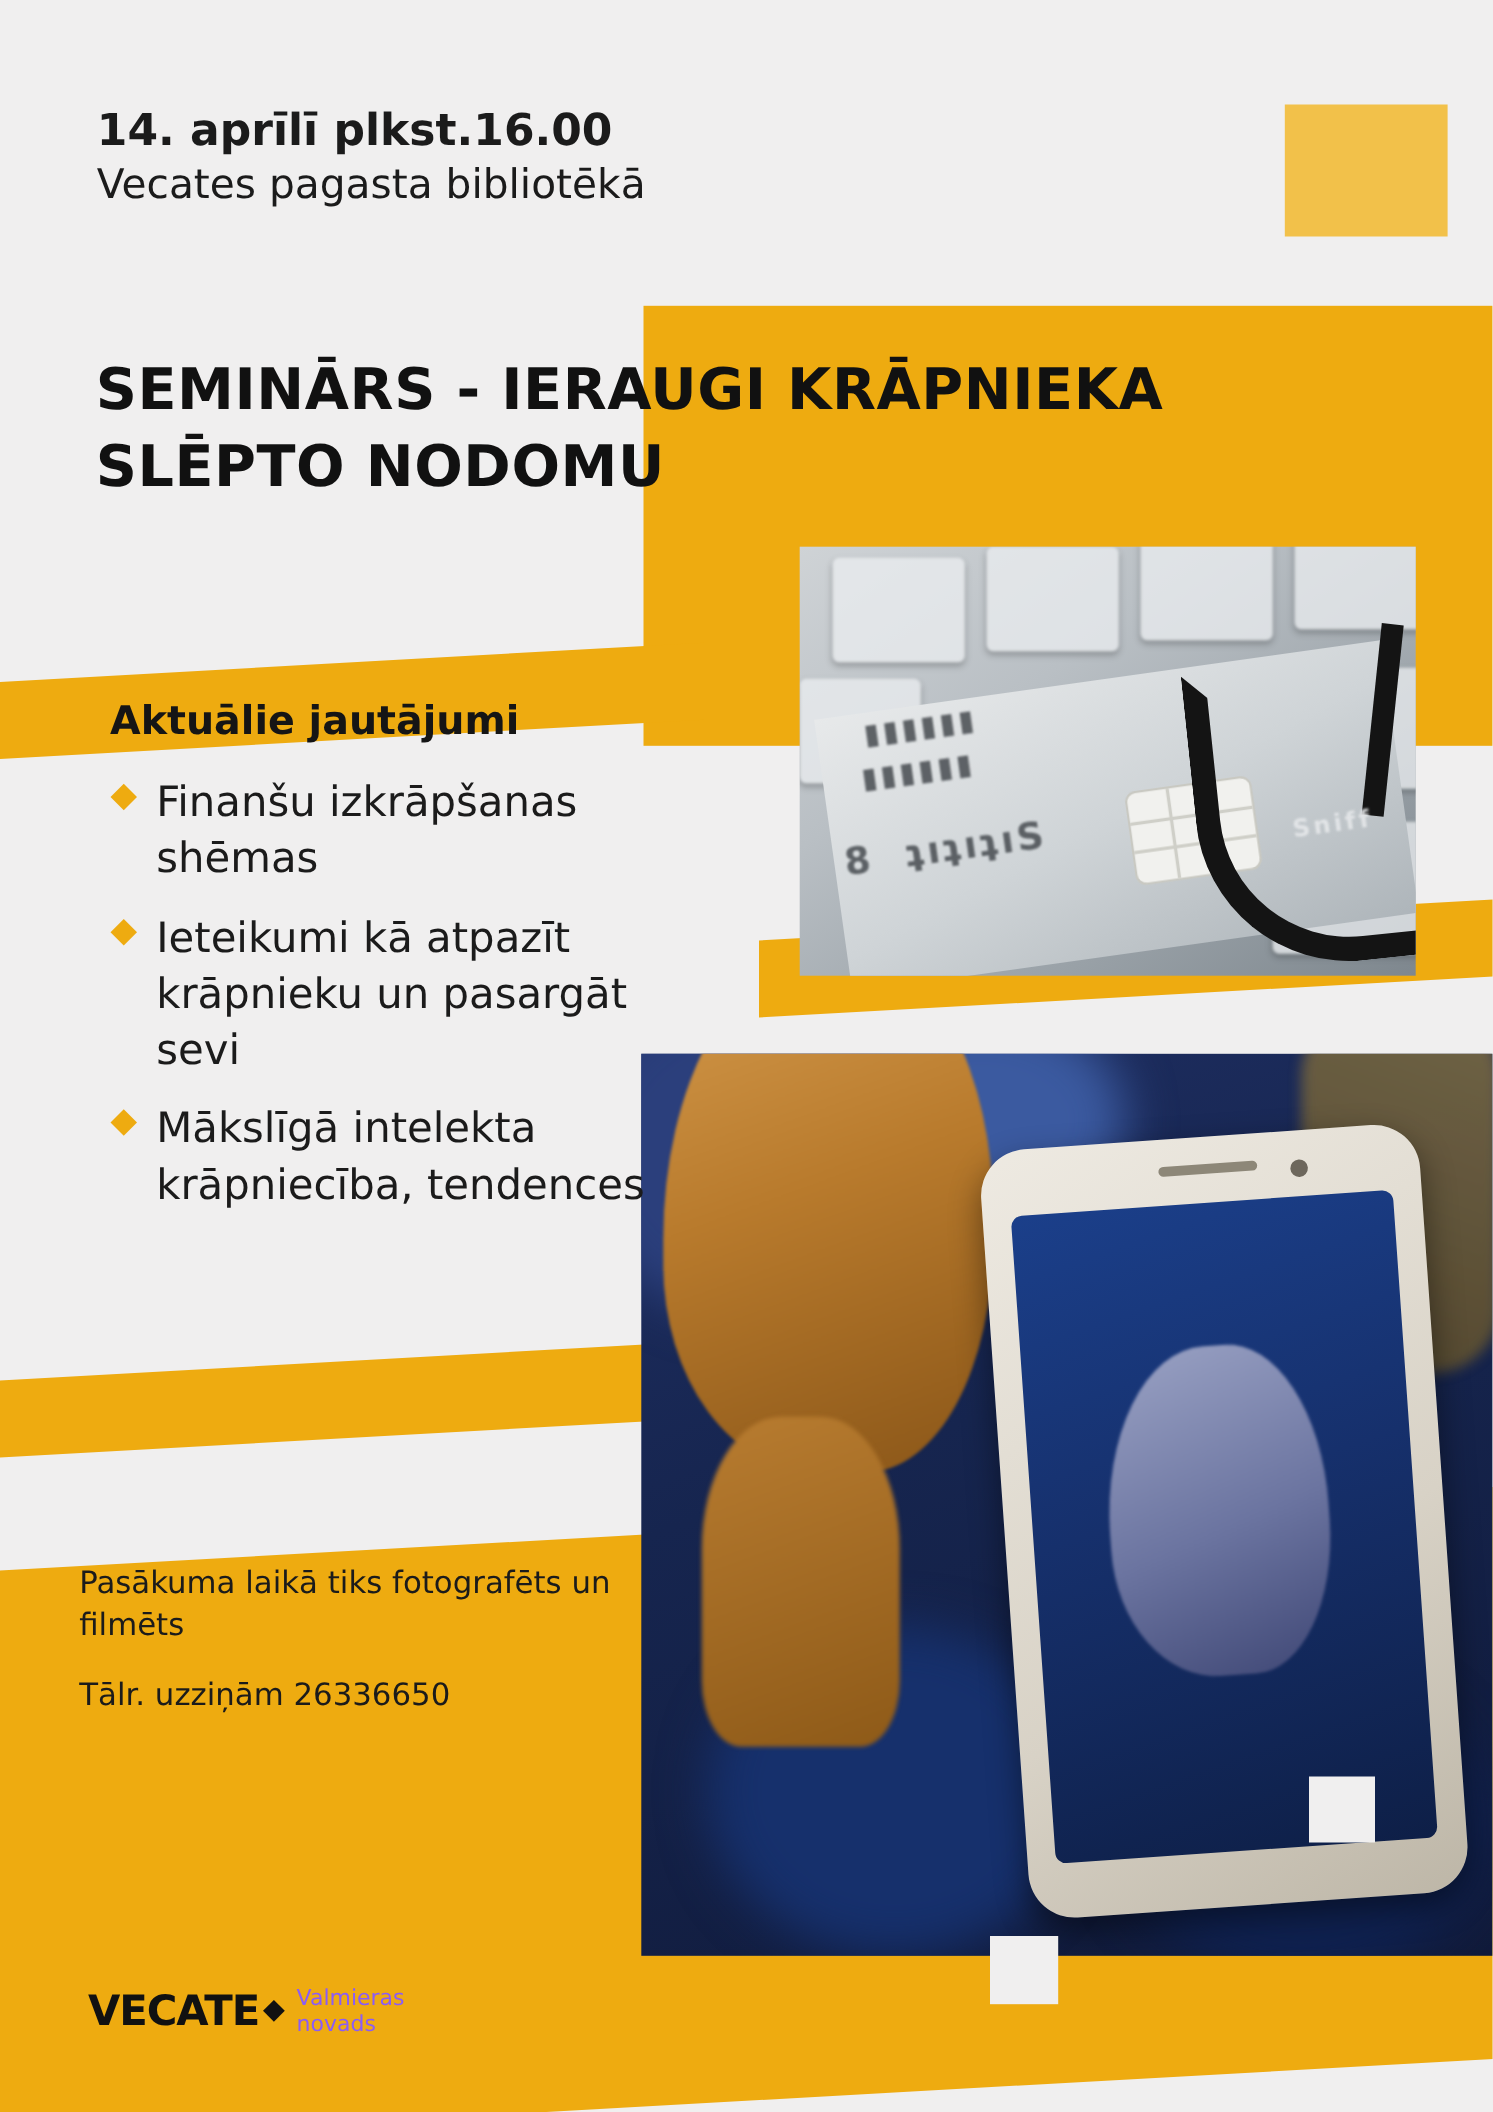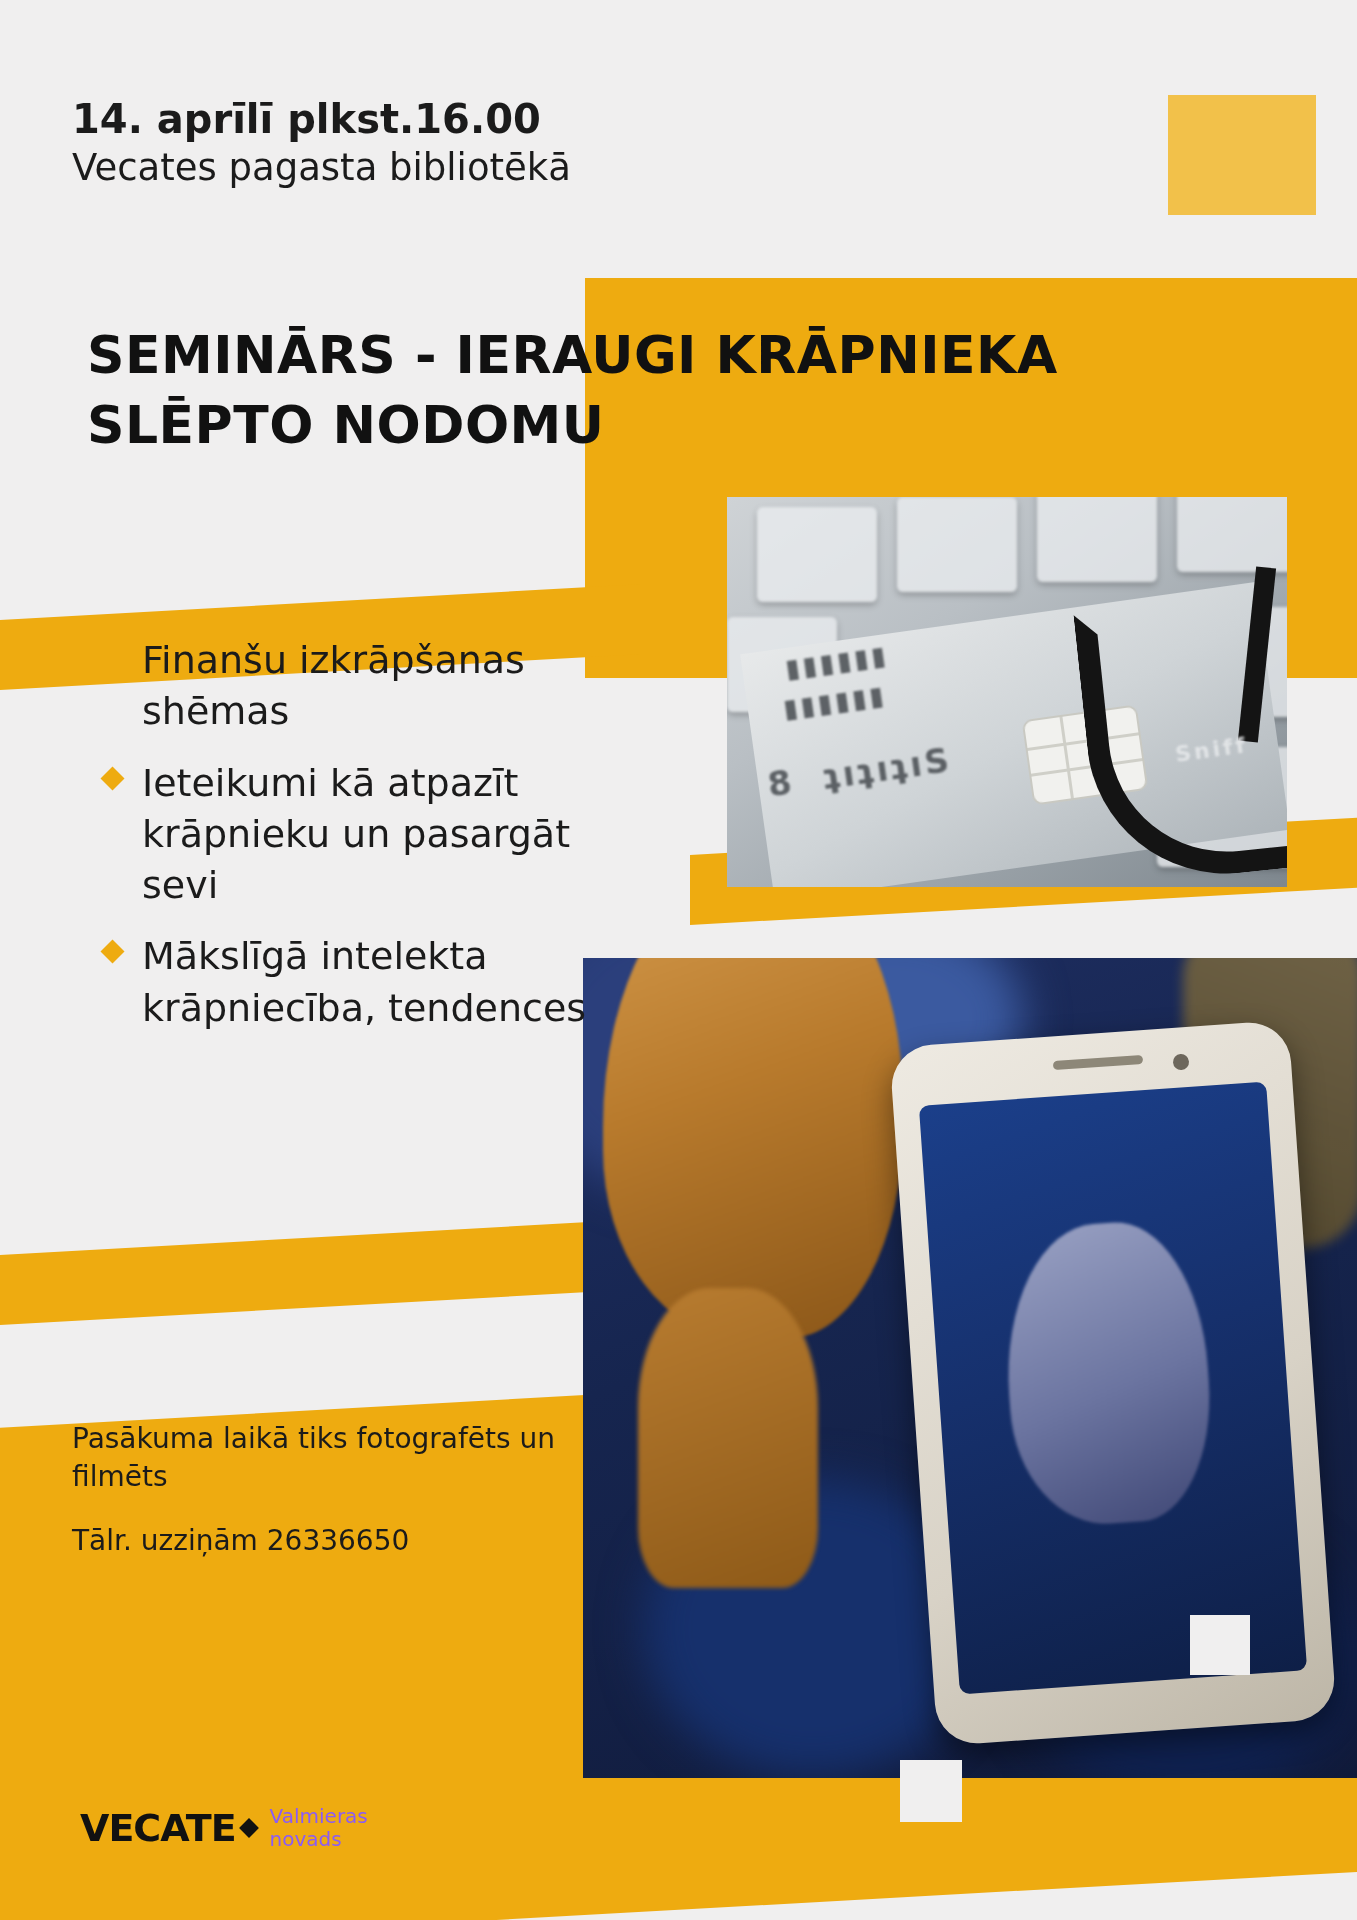--- a/index.html
+++ b/index.html
@@ -100,21 +100,21 @@
     left: 1300px;
     top: 700px;
     width: 60px;
     height: 110px;
     background: #f0efef;
   }
 
   
   .header {
     position: absolute;
-    left: 72px;
+    left: 88px;
     top: 96px;
     width: 760px;
     z-index: 6;
   }
   .date-line {
     font-size: 40px;
     font-weight: bold;
     color: #1b1b1b;
     line-height: 1.15;
     letter-spacing: 0px;
@@ -453,20 +453,21 @@
   <div class="shape white-notch-c" style="z-index:8;"></div>
 
   <div class="header">
     <div class="date-line">14. aprīlī plkst.16.00</div>
     <div class="venue-line">Vecates pagasta bibliotēkā</div>
   </div>
 
   <div class="title">SEMINĀRS - IERAUGI KRĀPNIEKA SLĒPTO NODOMU</div>
 
   <div class="questions">
+    <div class="questions-title">Aktuālie jautājumi</div>
     <ul class="q-list">
       <li>
         <span class="bullet"></span>
         <span>Finanšu izkrāpšanas shēmas</span>
       </li>
       <li>
         <span class="bullet"></span>
         <span>Ieteikumi kā atpazīt krāpnieku un pasargāt sevi</span>
       </li>
       <li>

